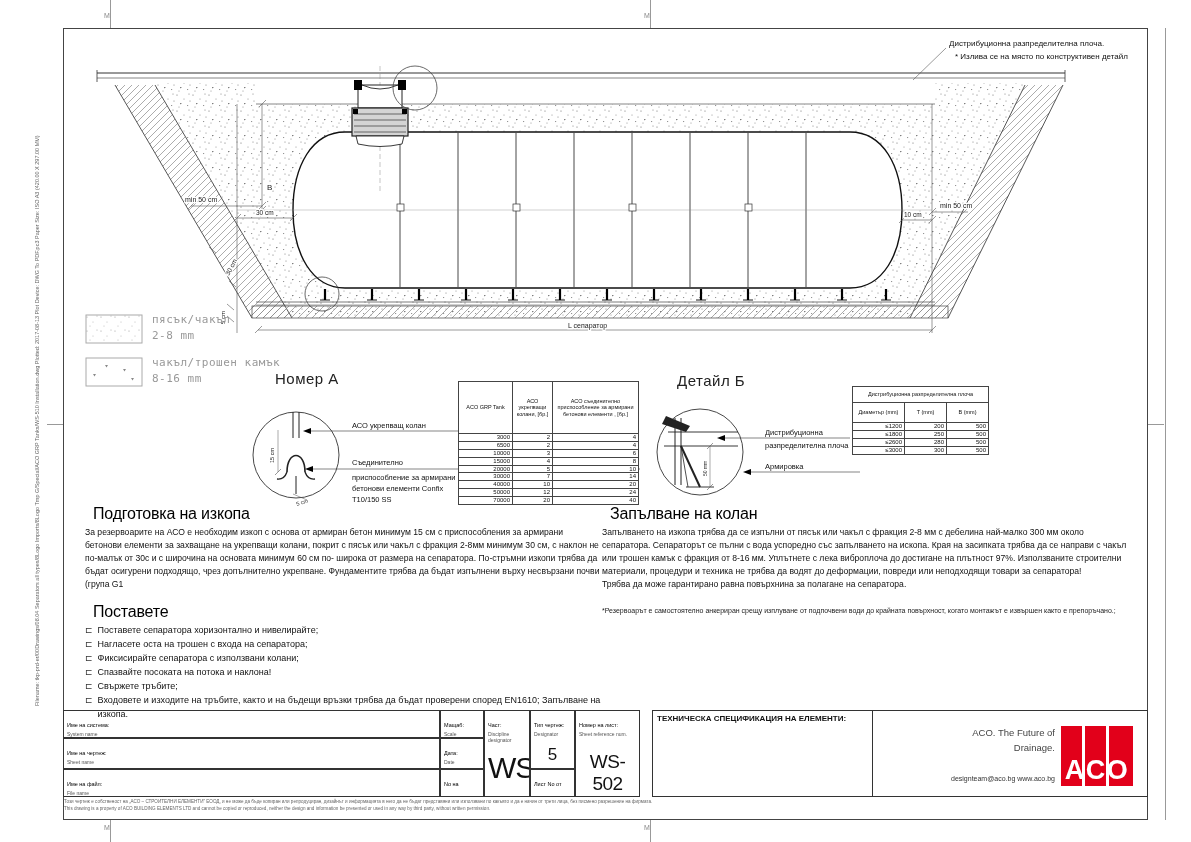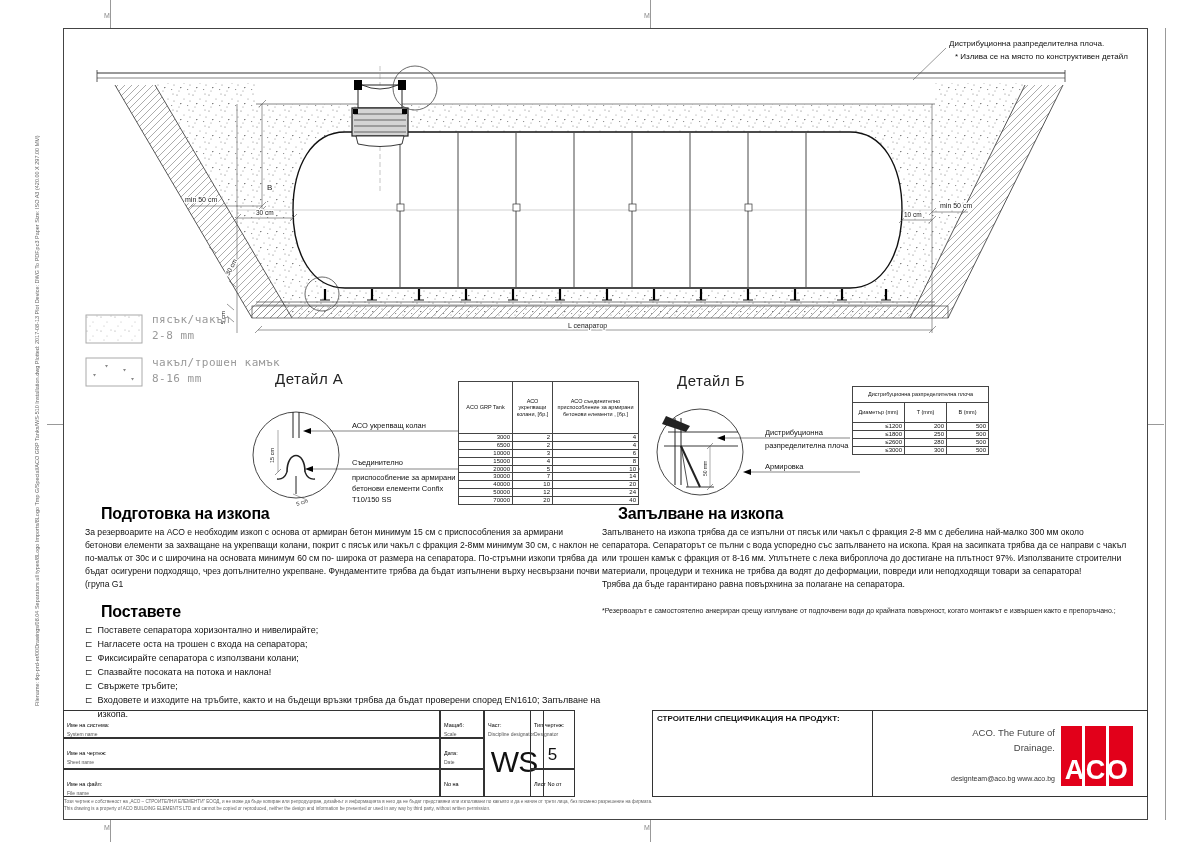--- a/index.html
+++ b/index.html
@@ -9,21 +9,21 @@
   .frame{position:absolute;left:63px;top:28px;width:1085px;height:792px;
          border:1px solid #444;box-sizing:border-box;}
   .edge-line{position:absolute;background:#999;}
   .foldmark{position:absolute;font-size:7px;color:#888;}
   .side-note{position:absolute;left:34px;top:706px;width:615px;font-size:5.5px;color:#666;
              white-space:nowrap;transform:rotate(-90deg);transform-origin:0 0;}
   .legend-text{position:absolute;font-family:"DejaVu Sans Mono",monospace;
                font-size:11px;color:#999;line-height:1.45;letter-spacing:.5px;}
   .detail-title{position:absolute;font-size:15px;color:#222;letter-spacing:.5px;}
   
-  .sec-h{font-size:16px;font-weight:700;letter-spacing:-.2px;color:#000;margin:0 0 3px 16px;}
+  .sec-h{font-size:16px;font-weight:400;letter-spacing:-.2px;color:#000;margin:0 0 3px 8px;}
   .sec-body{font-size:8.6px;line-height:1.5;color:#111;}
   .chk{font-size:9px;line-height:1.55;color:#111;display:flex;gap:5px;}
   .chk .bullet{color:#333;}
   .footnote{font-size:7px;line-height:1.5;color:#222;}
   
   table.dt{border-collapse:collapse;background:#fff;}
   table.dt td{border:0.6px solid #444;line-height:1.15;padding:0 2px;box-sizing:border-box;
               font-size:5.5px;color:#111;}
   table.dt td.hd{text-align:center;vertical-align:middle;}
   table.dt td.num{text-align:right;font-size:6px;height:7px;padding:0 2px;}
@@ -232,21 +232,21 @@
     <path d="M8 17 l3 0 -1.5 2.6 z" fill="#888"></path>
       <path d="M20 8 l3 0 -1.5 2.6 z" fill="#888"></path>
     <path d="M38 12 l3 0 -1.5 2.6 z" fill="#888"></path>
       <path d="M46 21 l3 0 -1.5 2.6 z" fill="#888"></path>
   </svg>
   <div class="legend-text" style="left:152px;top:355px;">
     <div>чакъл/трошен камък</div>
       <div>8-16 mm</div>
   </div>
 
-  <div class="detail-title" style="left:275px;top:370px;">Детайл А</div>
+  <div class="detail-title" style="left:275px;top:370px;">Номер А</div>
   <svg class="abs" style="left:245px;top:368px;" width="400" height="145" viewBox="0 0 400 145">
     <circle cx="51" cy="87" r="43" fill="none" stroke="#333" stroke-width="0.9"></circle>
     <line x1="48" y1="44" x2="48" y2="70" stroke="#222" stroke-width="1"></line>
     <line x1="54" y1="44" x2="54" y2="70" stroke="#222" stroke-width="1"></line>
     <path d="M42,104 C42,82 60,82 60,104" fill="none" stroke="#222" stroke-width="1.6"></path>
     <path d="M42,104 q-3,8 -10,7" fill="none" stroke="#222" stroke-width="1.4"></path>
     <path d="M60,104 q3,8 10,7" fill="none" stroke="#222" stroke-width="1.4"></path>
     <line x1="51" y1="108" x2="51" y2="126" stroke="#222" stroke-width="1"></line>
 
     <line x1="33" y1="62" x2="33" y2="104" stroke="#555" stroke-width="0.5"></line>
@@ -411,23 +411,23 @@
         <span class="bullet">⊏</span>
         <span>Свържете тръбите;</span>
       </div>
     <div class="chk">
         <span class="bullet">⊏</span>
         <span>Входовете и изходите на тръбите, както и на бъдещи връзки трябва да бъдат проверени според EN1610; Запълване на изкопа.</span>
       </div>
   </div>
 
   <div class="abs" style="left:602px;top:505px;width:528px;">
-    <div class="sec-h">Запълване на изкопа</div>
+    <div class="sec-h">Запълване на колан</div>
     <div class="sec-body">Запълването на изкопа трябва да се изпълни от пясък или чакъл  с фракция 2-8 мм с дебелина най-малко 300 мм около сепаратора. Сепараторът се пълни с вода успоредно със запълването на ископа. Края на засипката трябва да се направи с чакъл или трошен камък с фракция от 8-16 мм. Уплътнете с лека виброплоча до достигане на плътност 97%. Използваните строителни материали, процедури и техника не трябва да водят до деформации, повреди или неподходящи товари за сепаратора!</div>
-    <div class="sec-body">Трябва да бъде гарантирано равна повърхнина за полагане на сепаратора.</div>
+    <div class="sec-body">Трябва да може гарантирано равна повърхнина за полагане на сепаратора.</div>
     <div class="footnote" style="margin-top:16px;">*Резервоарът е самостоятелно анкериран срещу изплуване от подпочвени води до крайната повърхност, когато монтажът е извършен както е препоръчано.;</div>
   </div>
 
   <div class="tb">
 
     <div class="tb-cell pad" style="left:0;top:0;width:377px;height:28px;">
       <span class="lbl-bg">Име на система:</span>
       <div class="lbl-en">System name</div>
       
     </div>
@@ -453,40 +453,45 @@
       <span class="lbl-bg">Дата:</span>
       <div class="lbl-en">Date</div>
       <div style="font-size:9px;margin-top:2px;">10.05.17</div>
     </div>
     <div class="tb-cell pad" style="left:377px;top:59px;width:44px;height:28px;">
       <span class="lbl-bg">No на ревизия:</span>
       
       
     </div>
 
-    <div class="tb-cell pad" style="left:421px;top:0;width:60px;height:87px;">
+    <div class="tb-cell pad" style="left:421px;top:0;width:46px;height:87px;">
       <span class="lbl-bg">Част:</span>
       <div class="lbl-en">Discipline designator</div>
       <div style="font-size:30px;text-align:center;margin-top:8px;letter-spacing:-1px;">WS</div>
     </div>
 
     <div class="tb-cell pad" style="left:467px;top:0;width:45px;height:59px;">
       <span class="lbl-bg">Тип чертеж:</span>
       <div class="lbl-en">Designator</div>
       <div style="font-size:17px;text-align:center;margin-top:8px;">5</div>
     </div>
     <div class="tb-cell pad" style="left:467px;top:59px;width:45px;height:28px;">
       <span class="lbl-bg">Лист No от листа:</span>
       
     </div>
 
+    <div class="tb-cell pad" style="left:512px;top:0;width:65px;height:87px;">
+      <span class="lbl-bg">Номер на лист:</span>
+      <div class="lbl-en">Sheet reference num.</div>
+      <div style="font-size:19px;text-align:center;margin-top:14px;letter-spacing:-.5px;">WS-502</div>
+    </div>
 
     <div class="tb-cell" style="left:589px;top:0;width:496px;height:87px;">
       <div style="position:absolute;left:0;top:0;width:220px;height:87px;border-right:0.8px solid #333;box-sizing:border-box;padding:3px 4px;">
-        <div style="font-size:8px;font-weight:700;">СТРОИТЕЛНИ СПЕЦИФИКАЦИЯ НА ПРОДУКТ:</div>
+        <div style="font-size:8px;font-weight:700;">ТЕХНИЧЕСКА СПЕЦИФИКАЦИЯ НА ЕЛЕМЕНТИ:</div>
       </div>
       <div style="position:absolute;left:230px;top:14px;width:172px;text-align:right;font-size:9.5px;color:#444;line-height:1.6;">
         <div>ACO. The Future of</div>
         <div>Drainage.</div>
       </div>
       <div style="position:absolute;left:230px;top:64px;width:172px;text-align:right;font-size:7px;color:#333;">designteam@aco.bg  www.aco.bg</div>
       <svg style="position:absolute;left:408px;top:15px;" width="72" height="60" viewBox="0 0 72 60">
         <rect x="0" y="0" width="21" height="60" fill="#e2001a"></rect>
         <rect x="24" y="0" width="21" height="60" fill="#e2001a"></rect>
         <rect x="48" y="0" width="24" height="60" fill="#e2001a"></rect>

